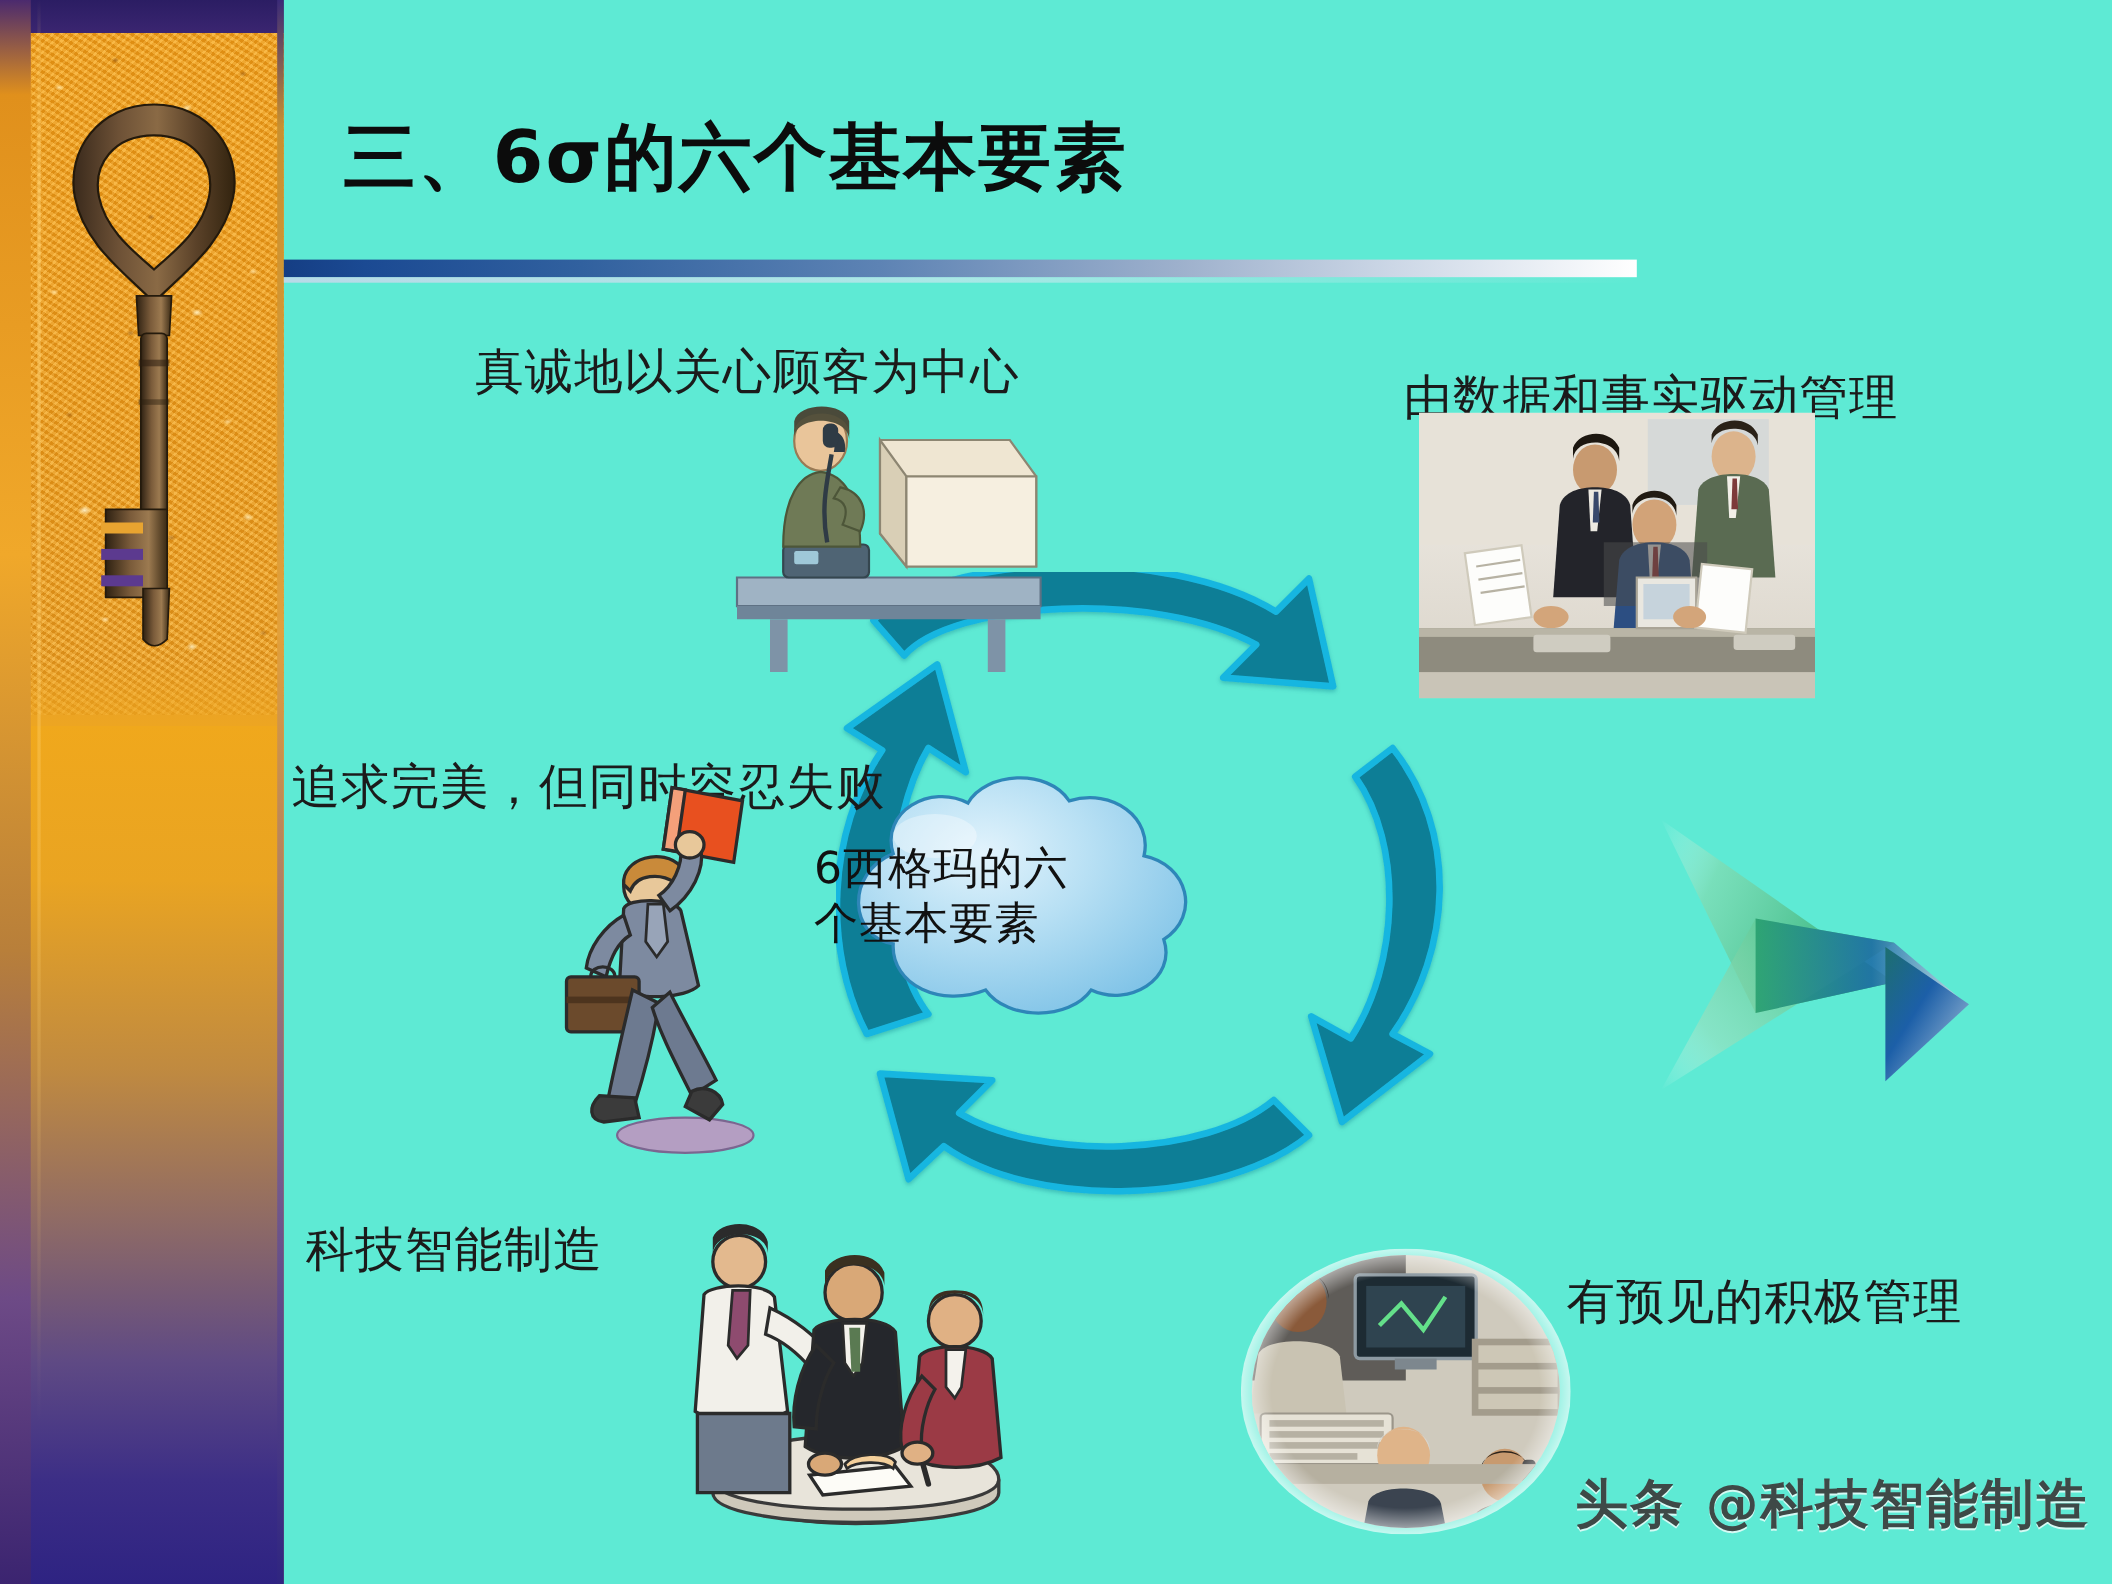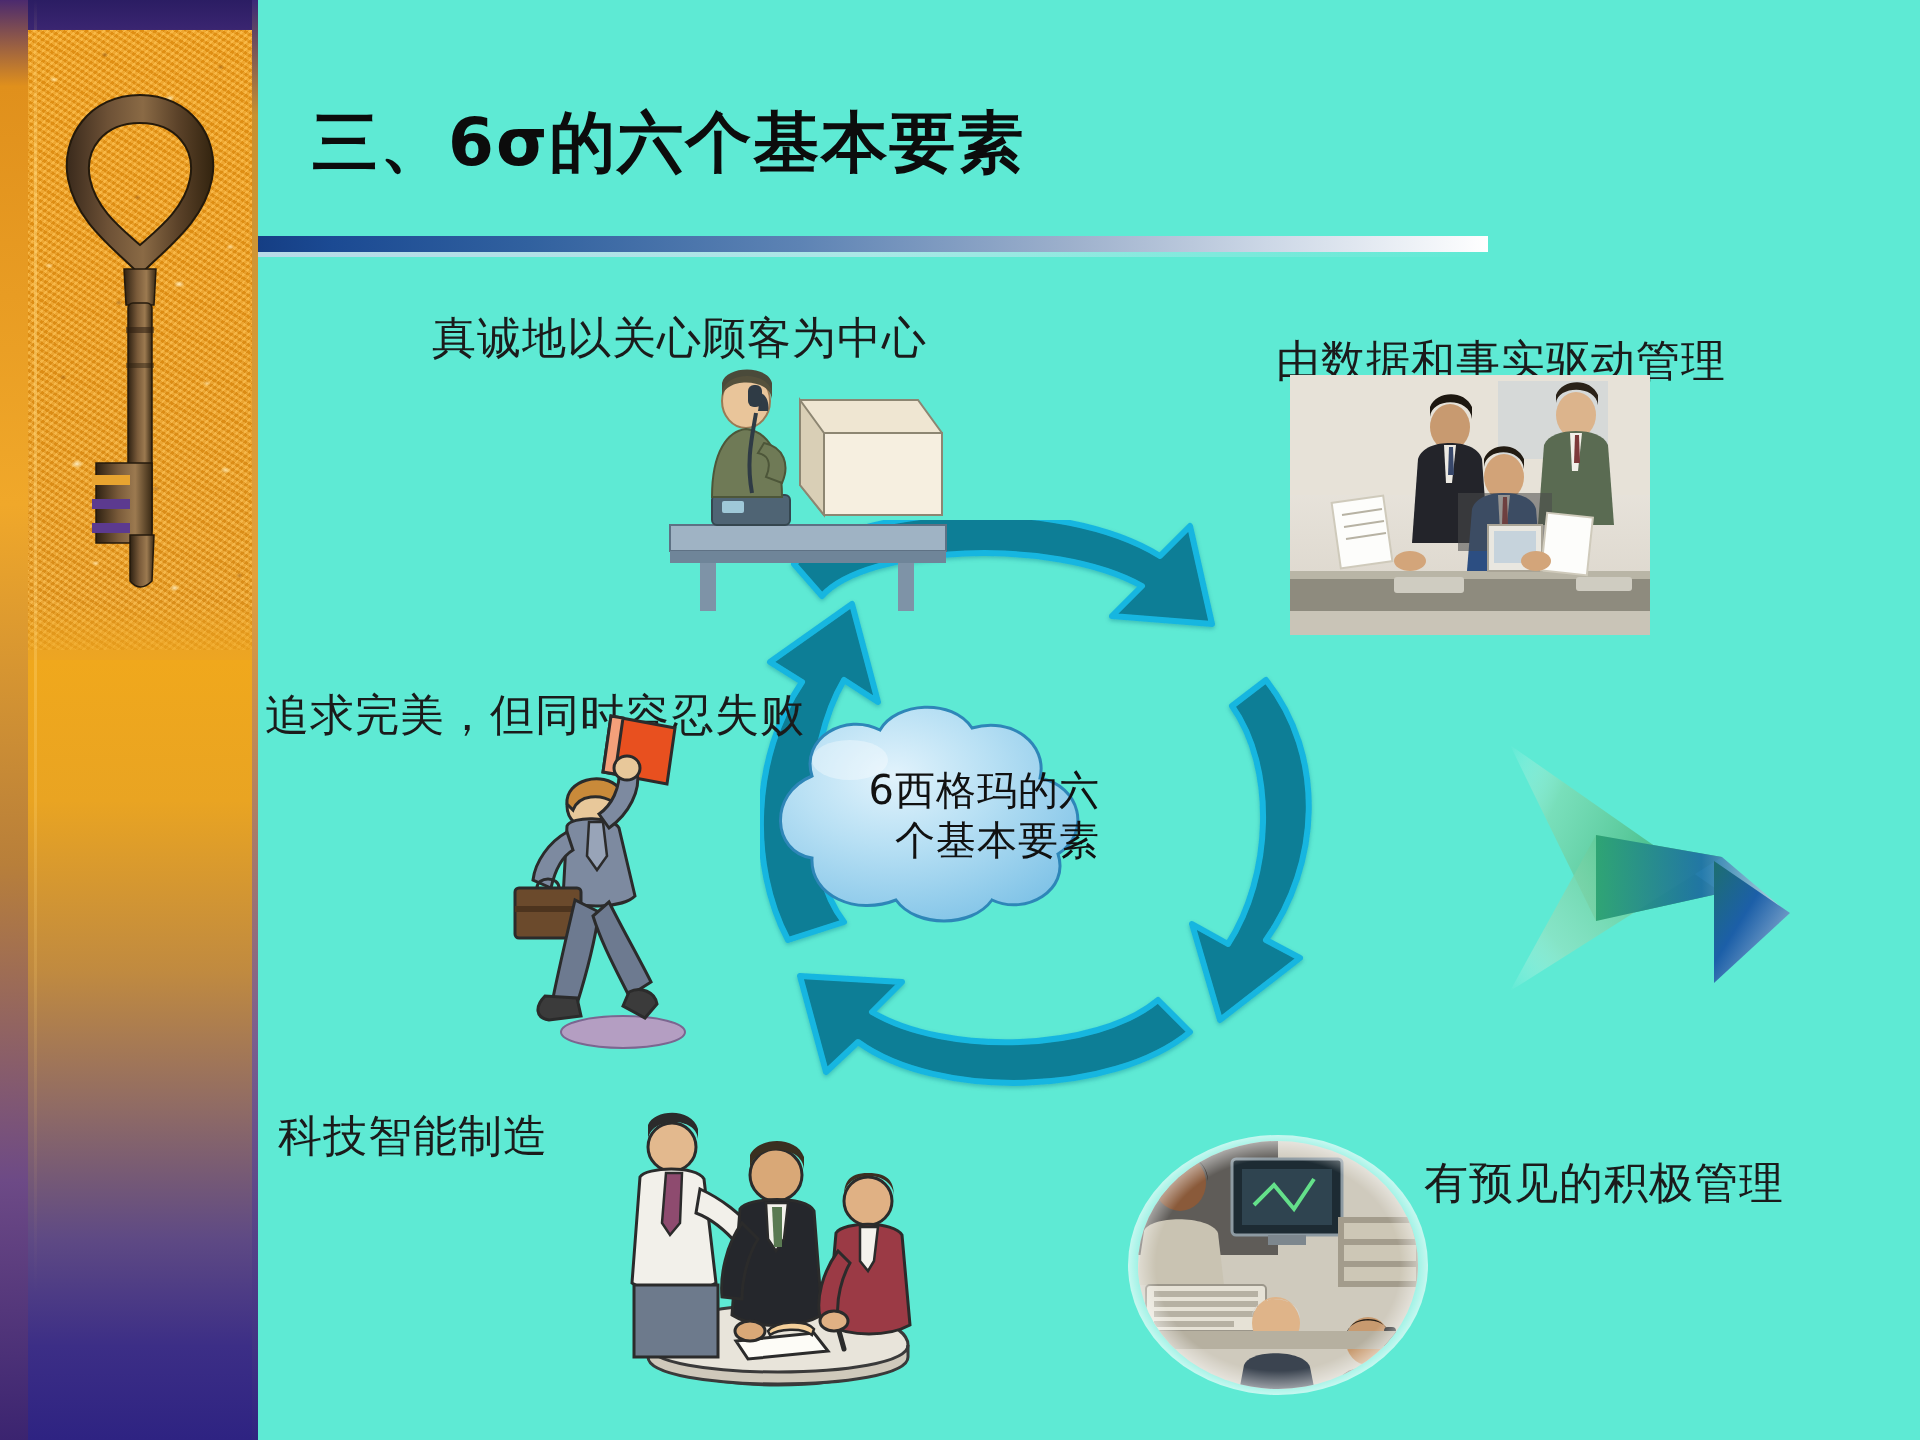--- a/index.html
+++ b/index.html
@@ -88,21 +88,21 @@
   }
   .title-rule-shadow{
     position:absolute;left:258px;top:252px;width:1230px;height:5px;
     background:linear-gradient(90deg,rgba(200,215,235,.85) 0%,rgba(220,230,242,.6) 50%,rgba(255,255,255,0) 100%);
   }
 
   
   .cloud{position:absolute;left:740px;top:700px;width:360px;height:230px;}
   .cloud-text{
     position:absolute;left:0;top:0;width:360px;height:230px;
-    display:flex;flex-direction:column;align-items:flex-end;justify-content:center;
+    display:flex;flex-direction:column;align-items:flex-start;justify-content:center;
     font-size:40px;line-height:1.25;color:#111;font-weight:400;
     text-align:center;letter-spacing:1px;
     pointer-events:none;
   }
   .cloud-line{display:block;}
 
   
   .ring{position:absolute;left:760px;top:520px;width:600px;height:620px;}
 
   
@@ -494,14 +494,15 @@
           <rect x="216" y="110" width="72" height="16"></rect>
           <rect x="216" y="132" width="72" height="14"></rect>
         </g>
 
         <rect x="0" y="196" width="300" height="18" fill="#b6b0a0"></rect>
       </g>
       <rect x="0" y="0" width="300" height="260" fill="url(#ovg)"></rect>
     </svg>
   </div>
 
+  <div class="watermark">头条 @科技智能制造</div>
 
 </div>
 
 </body></html>

